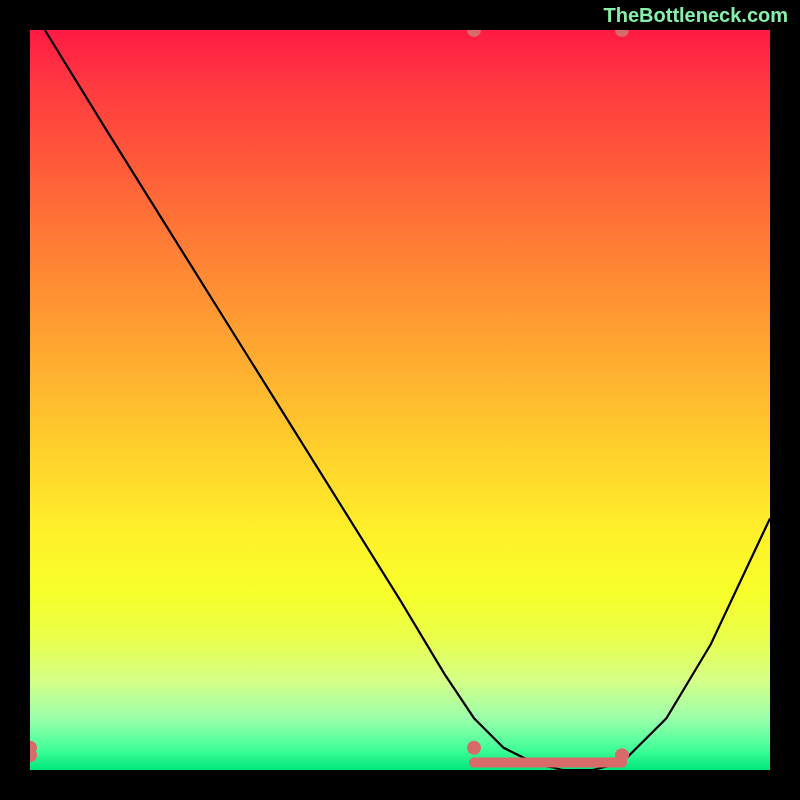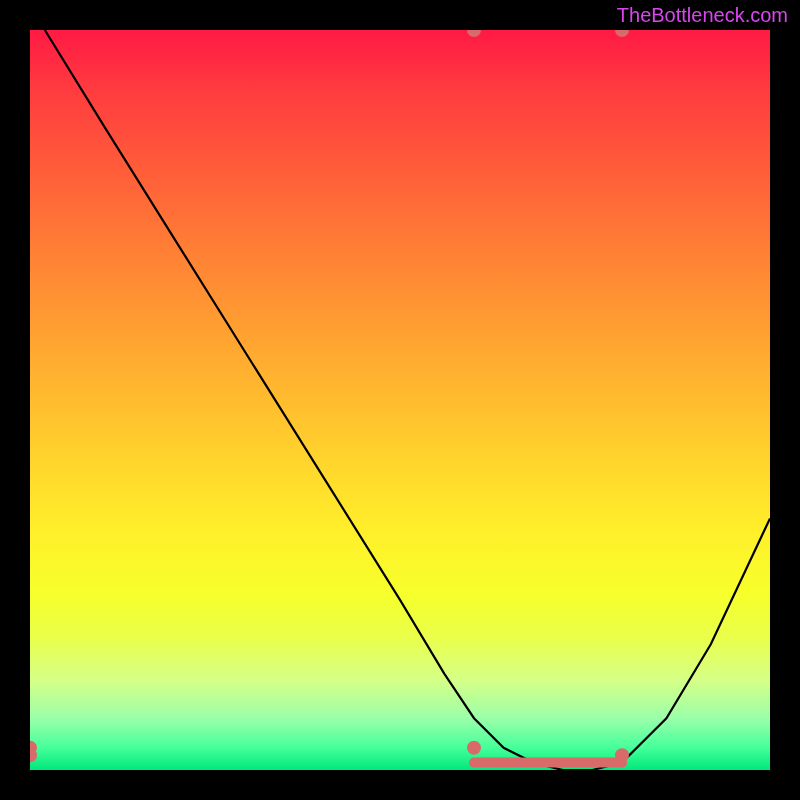--- a/index.html
+++ b/index.html
@@ -8,23 +8,23 @@
     width: 800px;
     height: 800px;
     background: #000;
     position: relative;
     font-family: Arial, sans-serif;
   }
   .watermark {
     position: absolute;
     top: 4px;
     right: 12px;
-    color: #d946ef;
+    color: #86efac;
     font-size: 20px;
-    font-weight: normal;
+    font-weight: bold;
     z-index: 10;
   }
   .plot-area {
     position: absolute;
     top: 30px;
     left: 30px;
     width: 740px;
     height: 740px;
     background: linear-gradient(to bottom,
       #ff1a44 0%,

